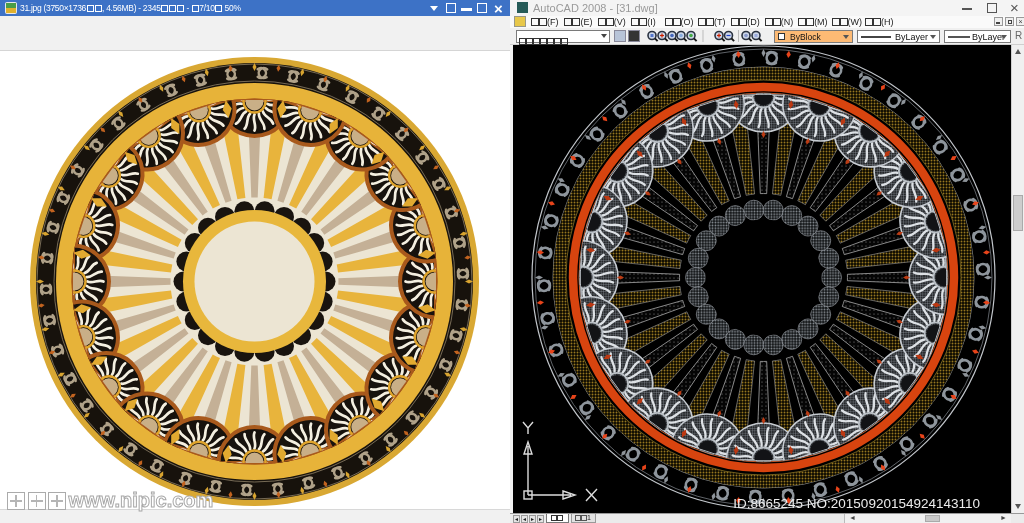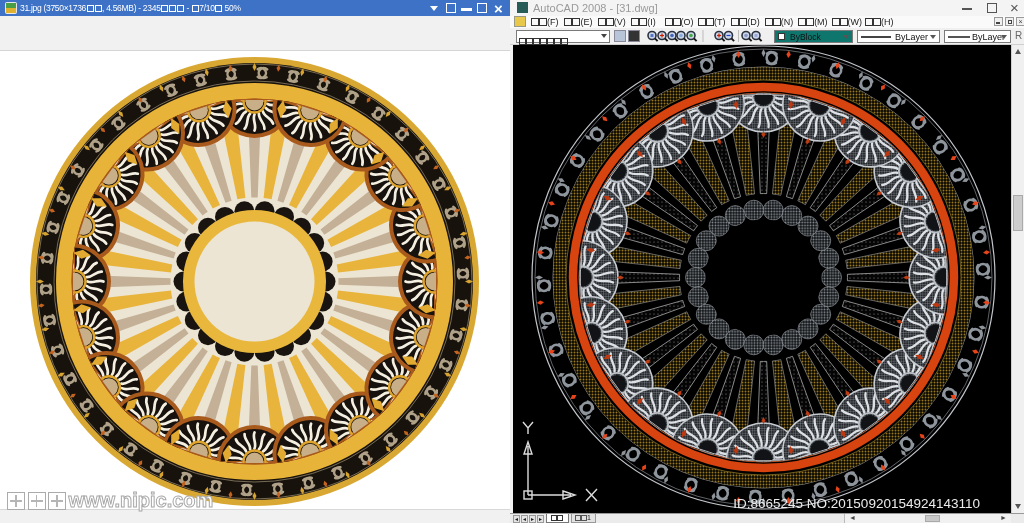--- a/index.html
+++ b/index.html
@@ -712,21 +712,21 @@
           <circle r="1.8" fill="#8899cc"></circle>
         </g>
         <g transform="translate(246,7.5)">
           <circle cx="0" cy="0" r="4" fill="#ccd6e8" stroke="#2a3240" stroke-width="1.6"></circle>
           <line x1="2.9" y1="2.9" x2="5.6" y2="5.6" stroke="#1a1a1a" stroke-width="2"></line>
           <rect x="-1.5" y="-1.5" width="3" height="3" fill="#99aadd"></rect>
         </g>
         <line x1="193" y1="2" x2="193" y2="14" stroke="#bbb" stroke-width="1"></line>
         <line x1="228.5" y1="2" x2="228.5" y2="14" stroke="#bbb" stroke-width="1"></line>
       </svg>
-   <span class="abs" style="left:264px;top:2px;width:79px;height:13px;background:#0f766e;border:1px solid #7a7a7a;font-size:8.5px;color:#111">
+   <span class="abs" style="left:264px;top:2px;width:79px;height:13px;background:#fdba74;border:1px solid #7a7a7a;font-size:8.5px;color:#111">
      <span class="abs" style="left:3px;top:2px;width:7px;height:7px;background:#fff;border:1px solid #333"></span>
      <span class="abs" style="left:15px;top:1px">ByBlock</span>
      <span class="abs" style="right:3px;top:4px;width:0;height:0;border-left:3px solid transparent;border-right:3px solid transparent;border-top:4px solid #555"></span>
       </span>
    <span class="abs" style="left:347px;top:2px;width:83px;height:13px;background:#fff;border:1px solid #7a7a7a;font-size:9px;color:#111">
      <span class="abs" style="left:3px;top:5px;width:30px;height:1.5px;background:#444"></span>
      <span class="abs" style="left:37px;top:1px">ByLayer</span>
      <span class="abs" style="right:3px;top:4px;width:0;height:0;border-left:3px solid transparent;border-right:3px solid transparent;border-top:4px solid #555"></span>
       </span>
    <span class="abs" style="left:434px;top:2px;width:67px;height:13px;background:#fff;border:1px solid #7a7a7a;font-size:9px;color:#111">

